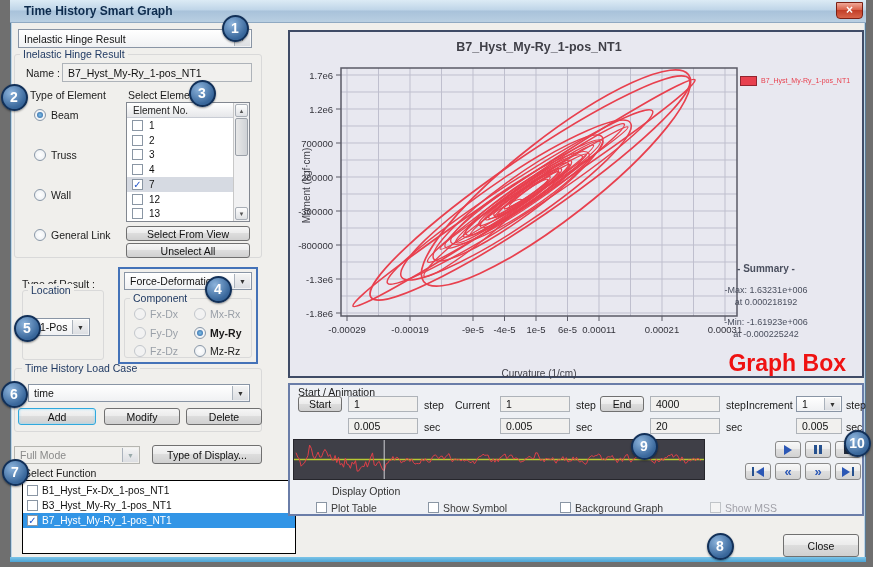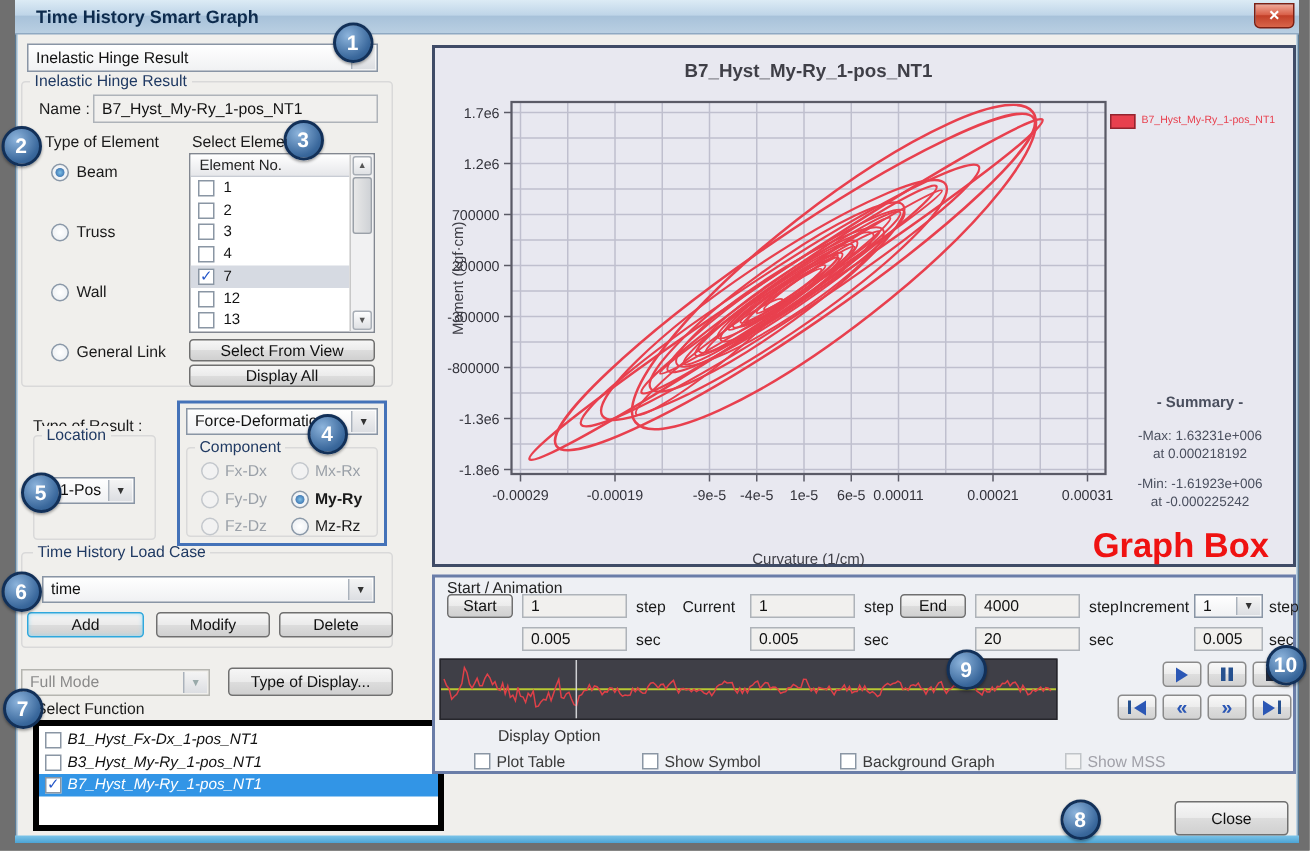--- a/index.html
+++ b/index.html
@@ -55,21 +55,21 @@
   
   #graph-panel { left:288px; top:30px; width:576px; height:348px; background:#e8e8f0; border:2px solid #3f4b66; }
   #control-panel { left:288px; top:383px; width:576px; height:133px; background:#eef0f4; border:2px solid #6a7da8; }
 
   #chart-title { left:389px; top:40px; width:300px; text-align:center; font-size:12.5px; font-weight:bold; color:#3f3f47; }
   #ylabel { left:246px; top:180px; width:120px; text-align:center; font-size:10px; color:#3f3f47;
     transform:rotate(-90deg); transform-origin:center; }
   #xlabel { left:439px; top:368px; width:200px; text-align:center; font-size:10px; color:#3f3f47; }
   #legend-swatch { left:740px; top:76px; width:17px; height:10px; background:#e8404e; border:1px solid #93242f; }
   #legend-text { left:761px; top:77px; font-size:7px; color:#e8404e; }
-  #summary { left:741px; top:263px; width:118px; text-align:center; color:#4a4f5e; }
+  #summary { left:707px; top:263px; width:118px; text-align:center; color:#4a4f5e; }
   #summary .s-title { font-size:10px; font-weight:bold; margin-bottom:10px; }
   #summary .s-line { font-size:9px; line-height:12px; }
   #summary .s-gap { height:8px; }
   #graph-box-label { left:690px; top:350px; width:156px; text-align:right; font-size:23px; }
   #controlbox-label { left:440px; top:487px; width:406px; text-align:right; font-size:21px; z-index:30; }
 
   
   #elem-list { left:126px; top:102px; width:124px; height:120px; background:#fff; border:1px solid #828790; overflow:hidden; }
   #elem-header { position:absolute; left:0; top:0; right:16px; height:15px;
     background:linear-gradient(#ffffff,#e6e7ea); border-bottom:1px solid #c8ccd4;
@@ -79,21 +79,21 @@
   .elem-row .num { position:absolute; left:22px; top:2px; }
   .elem-row.sel { background:#d6dae2; }
   #elem-scroll { position:absolute; right:0; top:0; width:16px; height:100%;
     background:#f1f1f2; border-left:1px solid #c8c8c8; }
   .scr-btn { position:absolute; left:1px; width:13px; height:13px; background:linear-gradient(#fdfdfd,#dfe1e4);
     border:1px solid #a8aeb6; border-radius:2px; font-size:6px; color:#555; text-align:center; line-height:12px; }
   #scr-thumb { position:absolute; left:1px; top:15px; width:13px; height:38px;
     background:linear-gradient(90deg,#e8e8e8,#cfd2d6); border:1px solid #9aa0a8; border-radius:2px; }
 
   
-  #func-list { left:22px; top:480px; width:274px; height:74px; background:#fff; border:4px solid #000000; overflow:hidden;font-style:italic; }
+  #func-list { left:22px; top:480px; width:274px; height:74px; background:#fff; border:1px solid #000000; overflow:hidden; }
   .func-row { position:absolute; left:0; right:0; height:15px; font-size:10.2px; color:#111; }
   .func-row .cb { left:4px; top:2px; }
   .func-row .ftext { position:absolute; left:19px; top:2px; white-space:nowrap; }
   .func-row.sel { background:#3295e6; color:#fff; }
 
   
   .tbtn { background:linear-gradient(#f8f8f8 0%,#ececec 49%,#dedede 50%,#d2d2d2 100%);
     border:1px solid #8a8a8a; border-radius:3px; width:26px; height:17px;
     display:flex; align-items:center; justify-content:center; gap:2px; }
   .tri-r { width:0; height:0; border-left:8px solid #2b57b5; border-top:5px solid transparent; border-bottom:5px solid transparent; }
@@ -168,21 +168,21 @@
           <div class="num"></div>
         </div>
       </div>
     <div id="elem-scroll">
       <div class="scr-btn" style="top:1px;">▲</div>
       <div id="scr-thumb"></div>
       <div class="scr-btn" style="bottom:1px;">▼</div>
     </div>
   </div>
   <div class="abs btn" style="left:126px; top:226px; width:124px; height:15px;">Select From View</div>
-  <div class="abs btn" style="left:126px; top:243px; width:124px; height:15px;">Display All</div>
+  <div class="abs btn" style="left:126px; top:243px; width:124px; height:15px;">Unselect All</div>
 
   <div class="abs label" style="left:22px; top:278px;">Type of Result :</div>
   <div class="abs" id="blue-box"></div>
   <div class="abs combo" style="left:124px; top:272px; width:128px; height:18px; z-index:6;">
     <span>Force-Deformation</span>
     <span class="arrow">▼</span>
   </div>
   <div class="abs groupbox" style="left:124px; top:298px; width:128px; height:60px; z-index:6;"></div>
   <div class="abs glabel" style="left:130px; top:292px; z-index:7;">Component</div>
   <div id="component-radios"></div>

